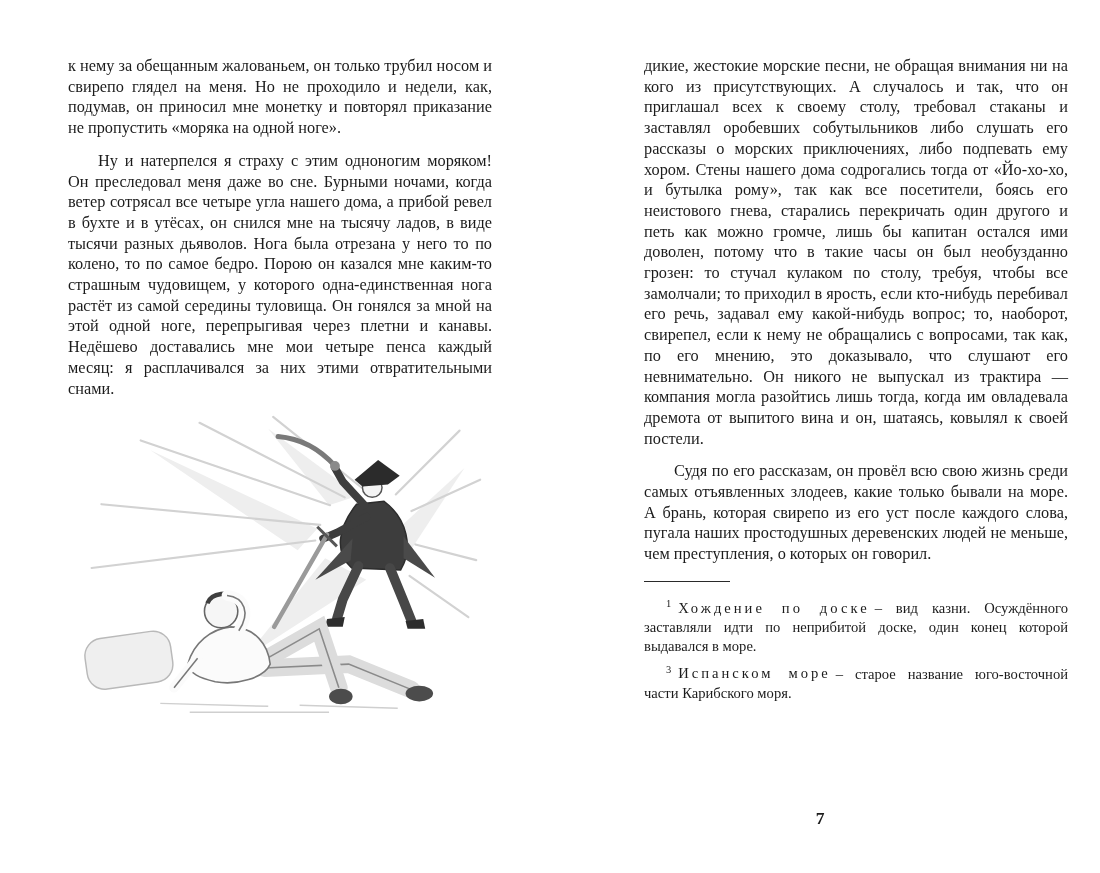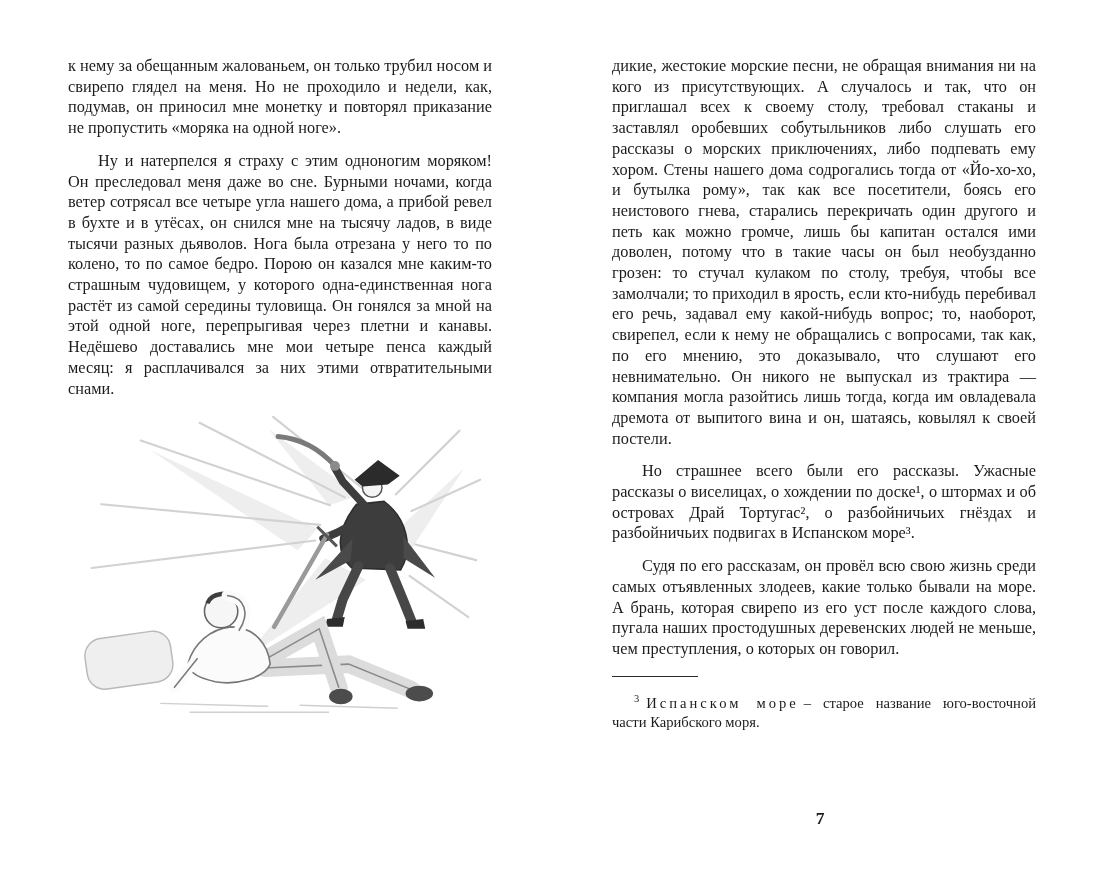--- a/index.html
+++ b/index.html
@@ -19,21 +19,21 @@
   .column {
     position: absolute;
     top: 56px;
     width: 424px;
     text-align: justify;
     font-size: 16.3px;
     line-height: 20.7px;
     hyphens: auto;
   }
   .column.left  { left: 68px; }
-  .column.right { left: 612px; }
+  .column.right { left: 644px; }
   p.para {
     margin: 0;
     padding: 0;
   }
   p.para.indent { text-indent: 30px; margin-top: 12px; }
   .illustration-wrap {
     margin-top: 12px;
     width: 424px;
     height: 312px;
   }
@@ -162,25 +162,27 @@
             <path d="M120,307 L262,307"></path>
             <path d="M232,300 L332,303"></path>
           </g>
         </g>
       </svg>
     </div>
   </div>
 
   <div class="column right">
     <p class="para">дикие, жестокие морские песни, не обращая внимания ни на кого из присутствующих. А случалось и так, что он приглашал всех к своему столу, требовал стаканы и заставлял оробевших собутыльников либо слушать его рассказы о морских приключениях, либо подпевать ему хором. Стены нашего дома содрогались тогда от «Йо-хо-хо, и бутылка рому», так как все посетители, боясь его неистового гнева, старались перекричать один другого и петь как можно громче, лишь бы капитан остался ими доволен, потому что в такие часы он был необузданно грозен: то стучал кулаком по столу, требуя, чтобы все замолчали; то приходил в ярость, если кто-нибудь перебивал его речь, задавал ему какой-нибудь вопрос; то, наоборот, свирепел, если к нему не обращались с вопросами, так как, по его мнению, это доказывало, что слушают его невнимательно. Он никого не выпускал из трактира — компания могла разойтись лишь тогда, когда им овладевала дремота от выпитого вина и он, шатаясь, ковылял к своей постели.</p>
-    <p class="para indent">Но страшнее всего были его рассказы. Ужасные рассказы о виселицах, о хождении по доске¹, о штормах и об островах Драй Тортугас², о разбойничьих гнёздах и разбойничьих подвигах в Испанском море³.</p>
     <p class="para indent">Судя по его рассказам, он провёл всю свою жизнь среди самых отъявленных злодеев, какие только бывали на море. А брань, которая свирепо из его уст после каждого слова, пугала наших простодушных деревенских людей не меньше, чем преступления, о которых он говорил.</p>
 
     <hr class="footnote-rule">
 
+    <p class="footnote">
+      <sup class="fn-marker">1</sup><span class="fn-term">Хождение по доске</span><span class="fn-def">– вид казни. Осуждённого заставляли идти по неприбитой доске, один конец которой выдавался в море.</span>
+    </p>
     <p class="footnote">
       <sup class="fn-marker">3</sup><span class="fn-term">Испанском море</span><span class="fn-def">– старое название юго-восточной части Карибского моря.</span>
     </p>
   </div>
 
   <div class="page-number">7</div>
 
 </div>
 
 </body></html>

